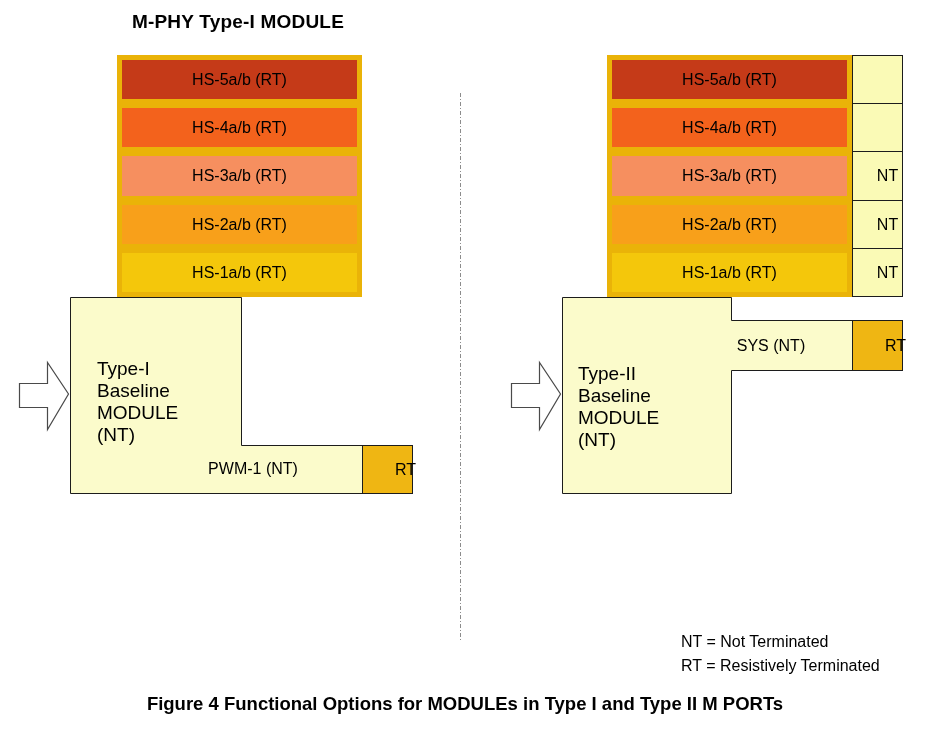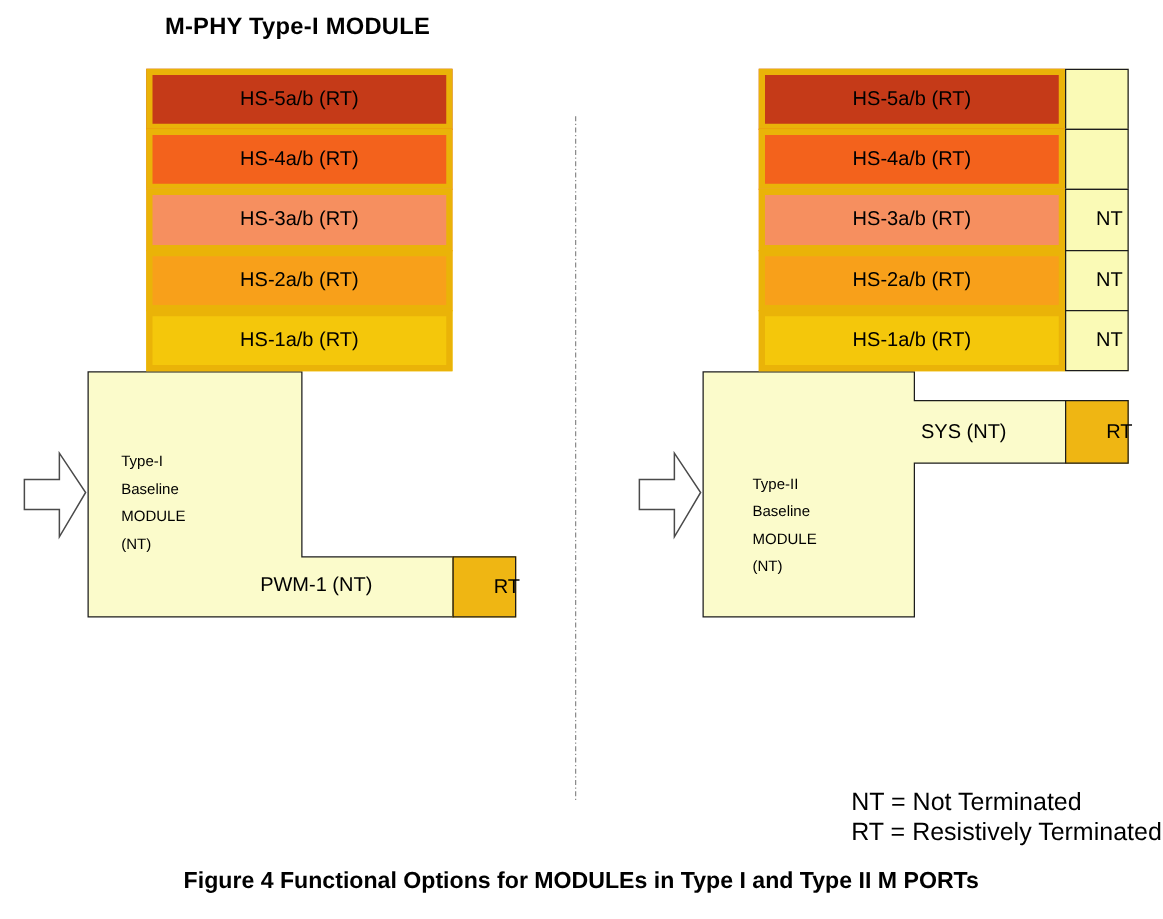--- a/index.html
+++ b/index.html
@@ -27,23 +27,23 @@
   .row4{top:248px;height:49px;}
   .lbars{left:117px;}
   .rbars{left:607px;}
   .ntcol{left:852px;}
   .rtbox{
     position:absolute;box-sizing:border-box;border:1px solid #1c1c1c;
     display:flex;align-items:center;justify-content:center;font-size:16px;padding-left:36px;
   }
   .rtbox.left{left:362px;top:445px;width:51px;height:49px;}
   .rtbox.right{left:852px;top:320px;width:51px;height:51px;}
-  .module-text{position:absolute;font-size:12px;line-height:22px;}
+  .module-text{position:absolute;font-size:19px;line-height:22px;}
   .arm-label{position:absolute;font-size:16px;text-align:center;}
-  .legend{position:absolute;left:681px;top:630px;font-size:20px;line-height:24px;}
+  .legend{position:absolute;left:681px;top:630px;font-size:16px;line-height:24px;}
   .caption{
     position:absolute;left:0;top:693px;width:930px;text-align:center;
     font-size:18.5px;font-weight:bold;
   }
 </style>
 </head>
 <body>
 
 <div class="stage">
 
@@ -110,21 +110,21 @@
     <span>NT</span>
   </div>
 
   <div class="module-text" style="left:97px;top:358px;">
     <div>Type-I</div>
     <div>Baseline</div>
     <div>MODULE</div>
     <div>(NT)</div>
   </div>
 
-  <div class="module-text" style="left:578px;top:376px;margin-left:24px;">
+  <div class="module-text" style="left:578px;top:363px;">
     <div>Type-II</div>
     <div>Baseline</div>
     <div>MODULE</div>
     <div>(NT)</div>
   </div>
 
   <div class="arm-label" style="left:143px;top:460px;width:220px;">PWM-1 (NT)</div>
   <div class="arm-label" style="left:691px;top:337px;width:160px;">SYS (NT)</div>
 
   <div class="rtbox left" style="background-color: rgb(239, 182, 19);">

